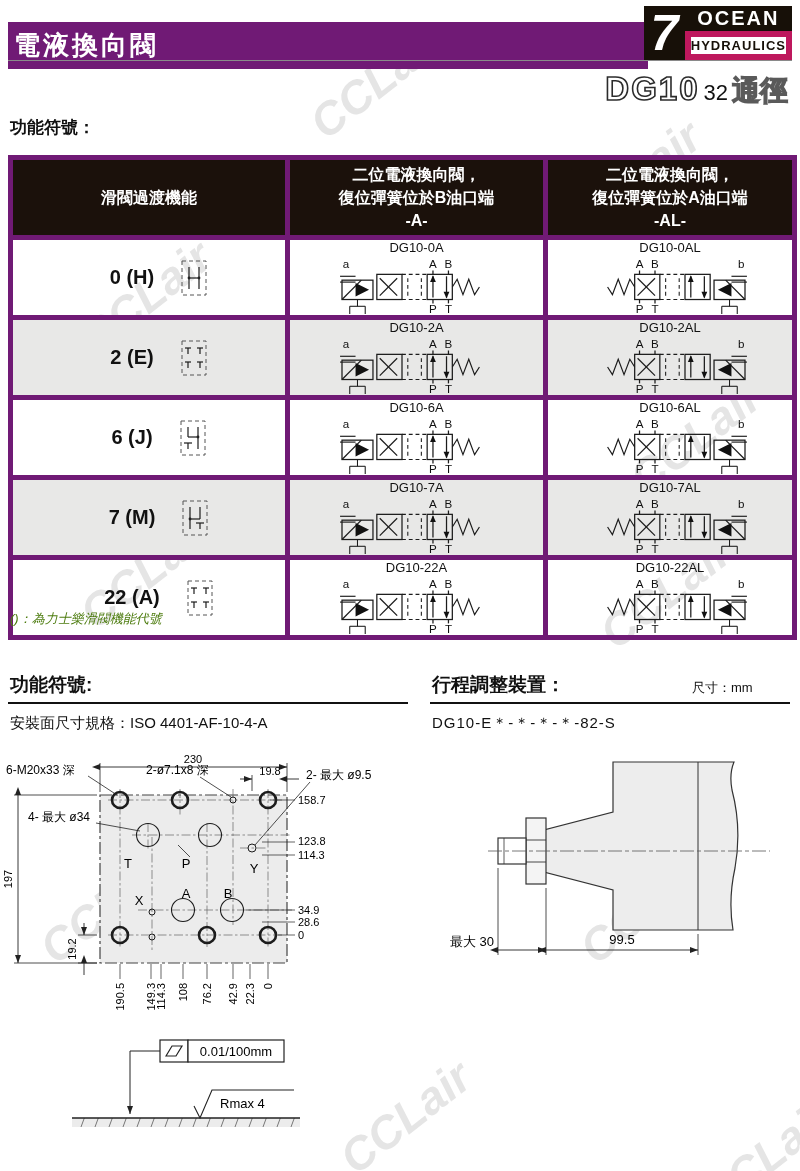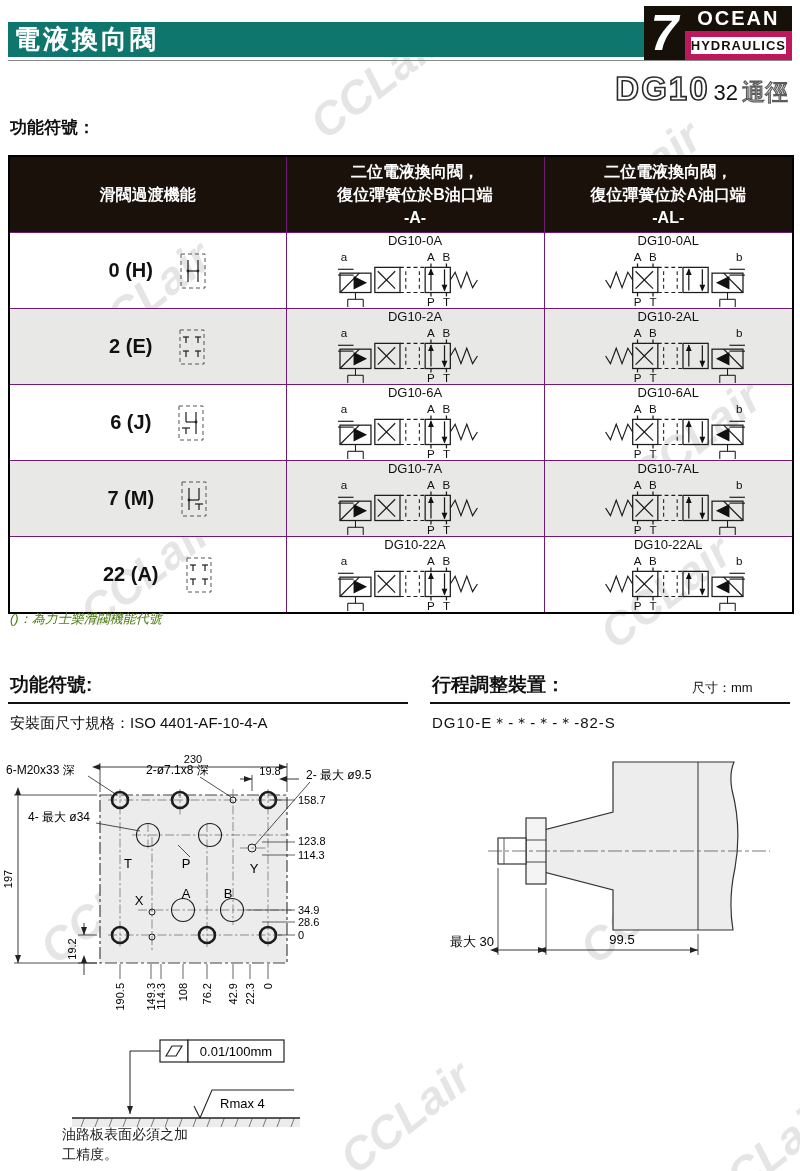--- a/index.html
+++ b/index.html
@@ -3,41 +3,41 @@
 <meta charset="utf-8">
 <style>
   html,body{margin:0;padding:0;}
   body{width:800px;height:1171px;position:relative;background:#fff;
        font-family:"Liberation Sans","DejaVu Sans",sans-serif;color:#111;overflow:hidden;}
   #wm-layer{position:absolute;inset:0;z-index:0;pointer-events:none;}
   .wm{position:absolute;font-weight:bold;font-style:italic;color:#bcbcbc;opacity:.38;
       transform:rotate(-38deg);white-space:nowrap;}
   .layer{position:absolute;inset:0;z-index:1;}
   
-  .titlebar{position:absolute;left:8px;top:22px;width:640px;height:35px;background:#0f766e;
+  .titlebar{position:absolute;left:8px;top:22px;width:640px;height:47px;background:#701a75;
             display:flex;align-items:center;}
   .titlebar .t{color:#fff;font-size:26px;font-weight:bold;letter-spacing:3px;padding-left:6px;}
   .hr-top{position:absolute;left:8px;top:60px;width:784px;height:1px;background:#8a8a8a;}
   .logo{position:absolute;right:8px;top:6px;width:148px;height:54px;display:flex;}
   .logo-seven{width:44px;height:54px;background:#171008;color:#fff;font-size:50px;font-weight:bold;
               display:flex;align-items:center;justify-content:center;font-style:italic;}
   .logo-right{flex:1;display:flex;flex-direction:column;}
   .logo-ocean{background:#171008;color:#fff;font-weight:bold;font-size:20px;letter-spacing:2px;
               height:30px;display:flex;align-items:center;justify-content:center;}
   .logo-hyd{border:6px solid #be185d;background:#fff;color:#171008;font-weight:bold;font-size:13px;
             letter-spacing:1px;height:20px;display:flex;align-items:center;justify-content:center;}
   .model-line{position:absolute;right:12px;top:70px;display:flex;align-items:baseline;gap:4px;}
   .model-outline{font-size:33px;font-weight:bold;color:#fff;-webkit-text-stroke:1.6px #2b2b2b;letter-spacing:2px;}
   .model-bore{font-size:22px;font-weight:normal;color:#111;}
-  .model-bore-label{font-size:23px;font-weight:normal;color:#fff;-webkit-text-stroke:1.2px #5a5a5a;}
+  .model-bore-label{font-size:28px;font-weight:bold;color:#fff;-webkit-text-stroke:1.2px #5a5a5a;}
   .func-heading{position:absolute;left:10px;top:116px;font-size:17px;font-weight:bold;}
   
   table.fn{position:absolute;left:8px;top:155px;width:784px;border-collapse:collapse;
            border:2px solid #000;table-layout:fixed;}
-  table.fn th,table.fn td{border:1px solid #701a75;padding:0;}
+  table.fn th,table.fn td{border:5px solid #701a75;padding:0;}
   table.fn th{background:#1b110b;color:#fff;font-size:16px;font-weight:bold;height:75px;line-height:1.45;}
   col.c1{width:277px;} col.c2{width:258px;} col.c3{width:249px;}
   tr.alt td{background:#e8e8e7;}
   td.fcell{height:74px;}
   .cell1{display:flex;align-items:center;justify-content:center;gap:22px;height:100%;padding-left:24px;}
   .func-label{font-size:20px;font-weight:bold;}
   .cellv{display:flex;flex-direction:column;align-items:center;justify-content:center;height:100%;}
   .model-code{font-size:13px;color:#111;margin-bottom:0px;}
   .note{position:absolute;left:10px;top:610px;font-size:13px;color:#4d7c0f;font-style:italic;}
   
@@ -748,17 +748,13 @@
     <line x1="12" y1="86" x2="240" y2="86" stroke="#222" stroke-width="1.5"></line>
     <rect x="100" y="8" width="28" height="22" fill="#fff" stroke="#222" stroke-width="1.2"></rect>
     <rect x="128" y="8" width="96" height="22" fill="#fff" stroke="#222" stroke-width="1.2"></rect>
     <polygon points="106,24 112,14 122,14 116,24" fill="none" stroke="#222" stroke-width="1.2"></polygon>
     <text x="176" y="24" font-size="13" text-anchor="middle">0.01/100mm</text>
     <polyline points="100,19 70,19 70,82" fill="none" stroke="#222" stroke-width="1" marker-end="url(#arr3)"></polyline>
     <polyline points="134,74 140,86 152,58 234,58" fill="none" stroke="#222" stroke-width="1.1"></polyline>
     <text x="160" y="76" font-size="13" text-anchor="start">Rmax 4</text>
   </svg>
 
-  <div class="caption">
-    <div>油路板表面必須之加</div>
-    <div>工精度。</div>
-  </div>
 </div>
 
 </body></html>

